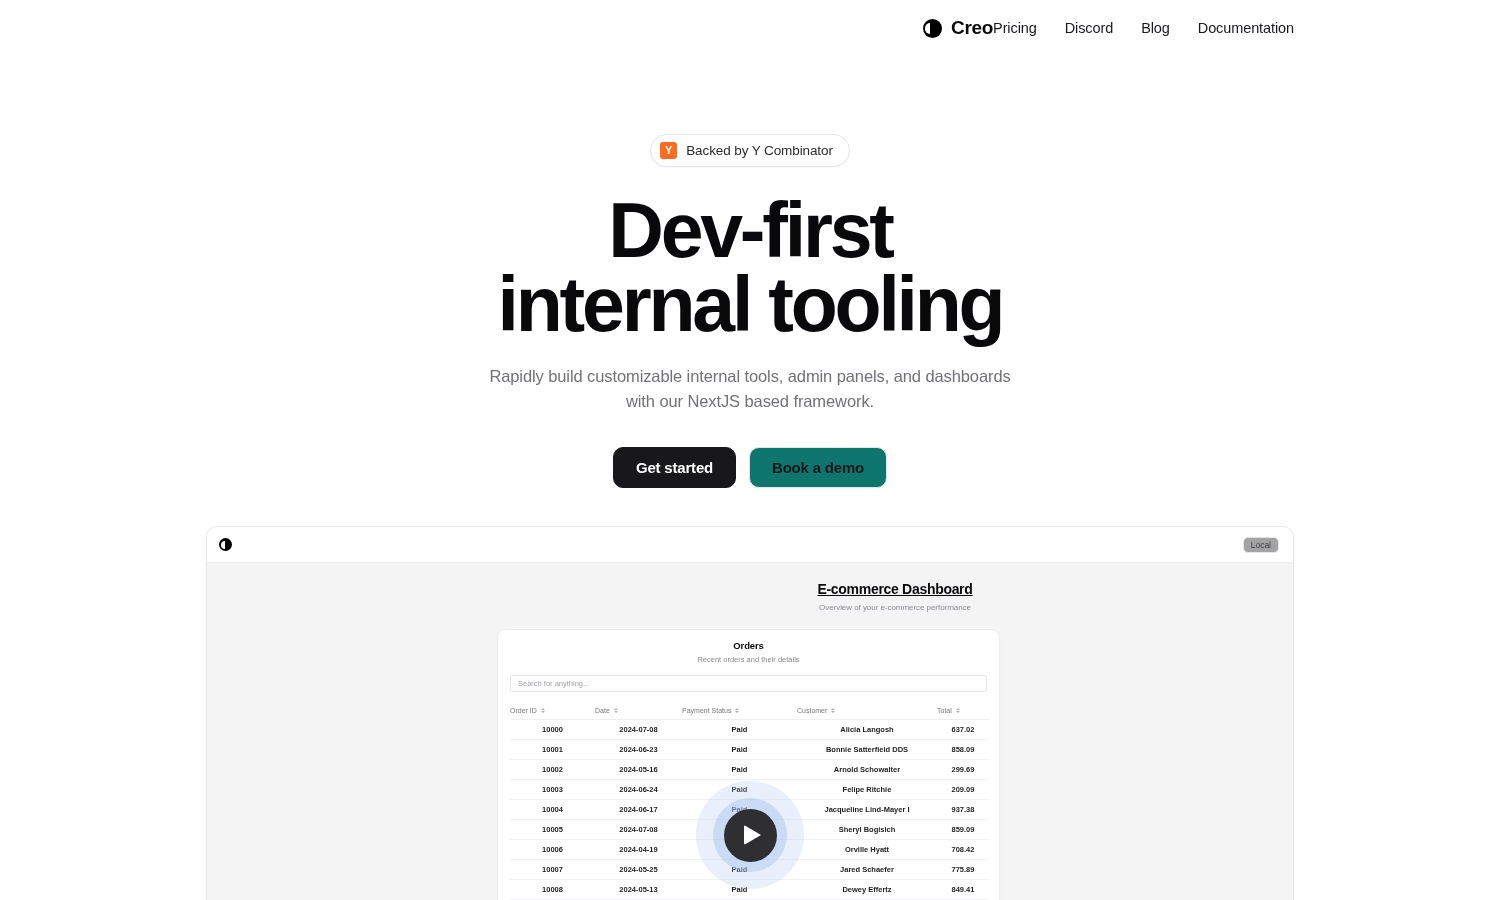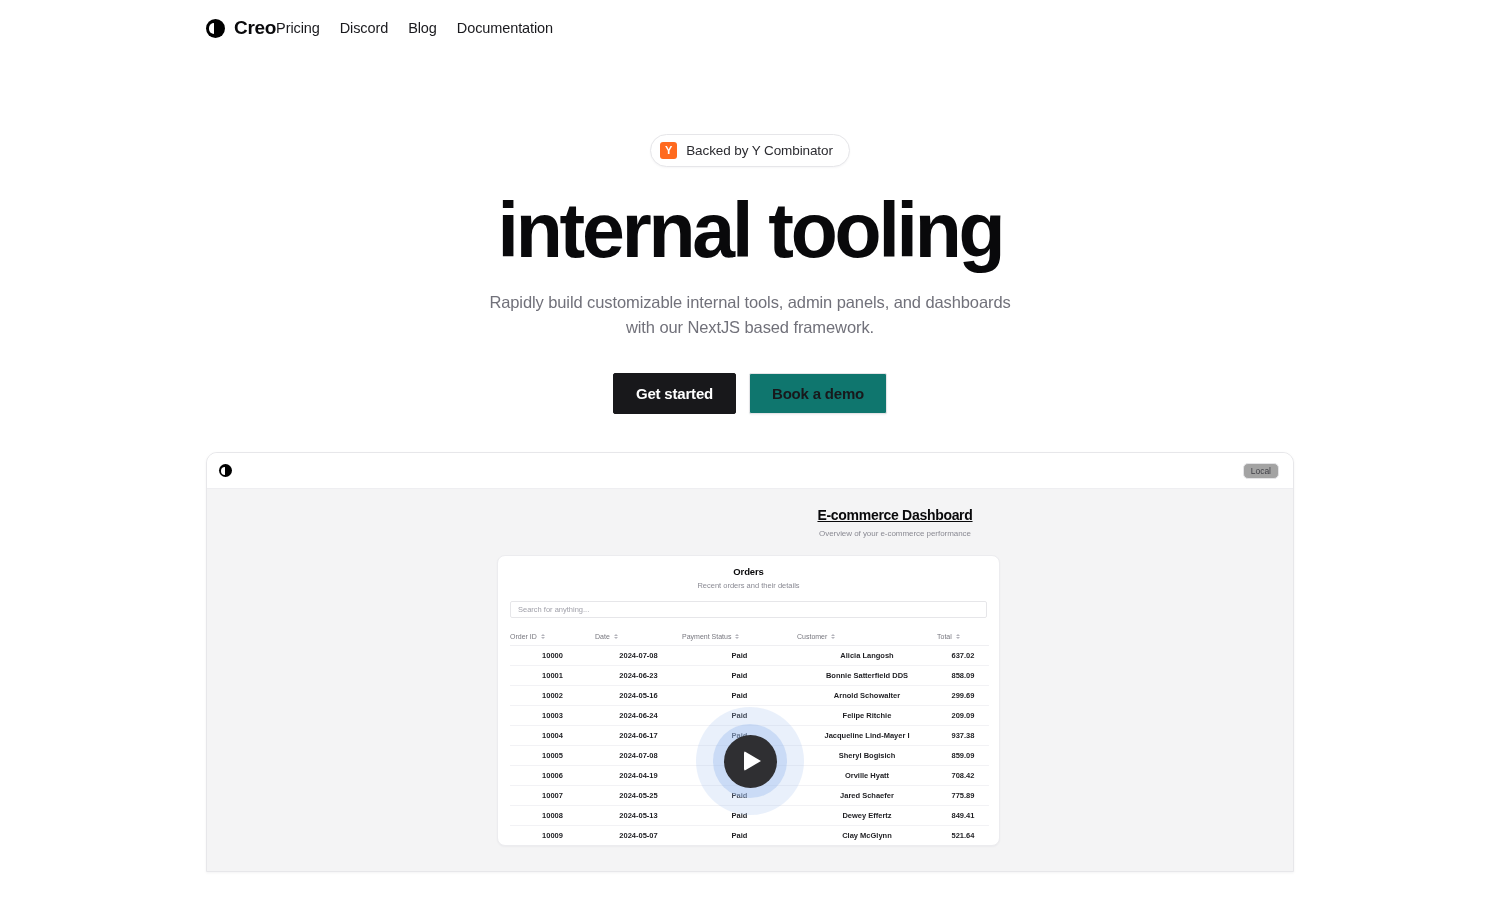--- a/index.html
+++ b/index.html
@@ -15,21 +15,21 @@
     background: #ffffff;
     color: #09090b;
     -webkit-font-smoothing: antialiased;
   }
 
   
   .topnav {
     height: 56px;
     display: flex;
     align-items: center;
-    justify-content: flex-start;
+    justify-content: flex-end;
     padding: 0 206px 0 206px;
   }
 
   .brand {
     display: flex;
     align-items: center;
     gap: 9px;
   }
 
   .brand-mark {
@@ -57,21 +57,21 @@
   .brand-name {
     font-size: 19px;
     font-weight: 700;
     letter-spacing: -0.3px;
     color: #09090b;
   }
 
   .nav-links {
     display: flex;
     align-items: center;
-    gap: 20px;
+    gap: 28px;
   }
   .nav-link {
     font-size: 14.5px;
     color: #1a1a1e;
     text-decoration: none;
     letter-spacing: -0.1px;
     cursor: pointer;
   }
 
   
@@ -134,21 +134,21 @@
     display: flex;
     align-items: center;
     justify-content: center;
     gap: 13px;
   }
   .btn {
     font-family: "Liberation Sans", sans-serif;
     font-size: 15px;
     font-weight: 700;
     letter-spacing: -0.2px;
-    border-radius: 2px;
+    border-radius: 10px;
     padding: 12px 22px;
     cursor: pointer;
     border: 1px solid transparent;
     line-height: 1;
   }
   .btn-primary {
     background: #18181b;
     color: #ffffff;
     border-color: #18181b;
   }
@@ -399,20 +399,21 @@
 </div>
 
 <div class="hero">
 
   <div class="yc-badge">
     <span class="yc-square">Y</span>
     <span class="yc-text">Backed by Y Combinator</span>
   </div>
 
   <h1 class="headline">
+    <span>Dev-first</span>
     <span class="l2">internal tooling</span>
   </h1>
 
   <p class="subtitle">
     <span>Rapidly build customizable internal tools, admin panels, and dashboards</span>
     <span class="s2">with our NextJS based framework.</span>
   </p>
 
   <div class="cta-row">
     <button class="btn btn-primary">Get started</button>

